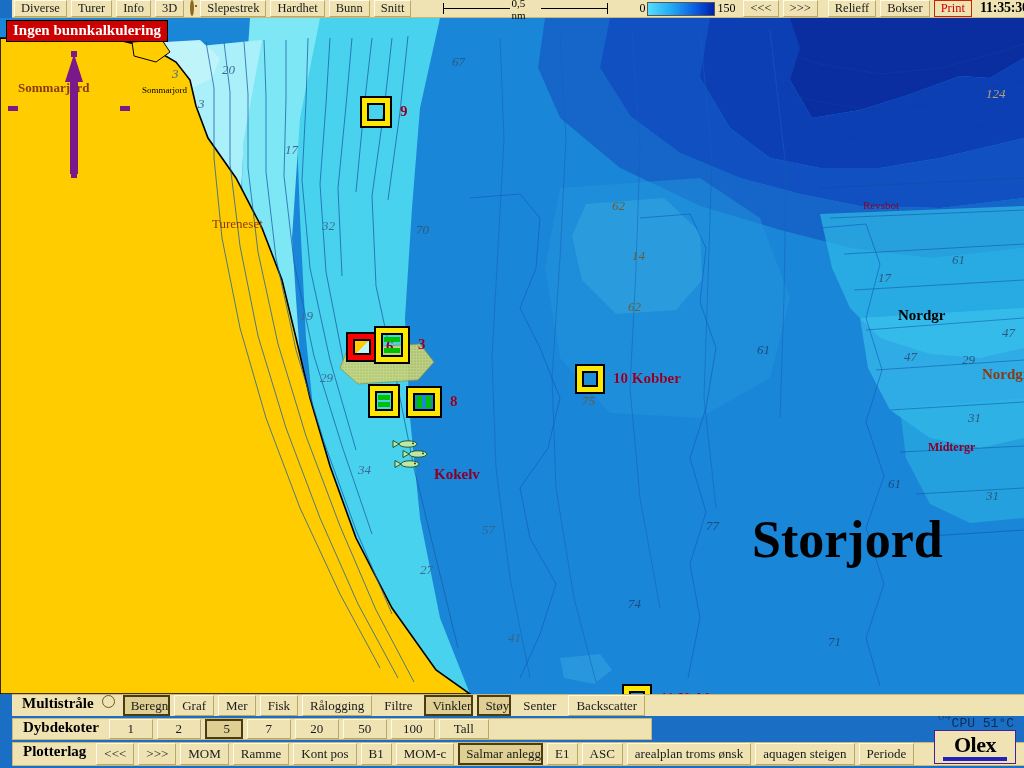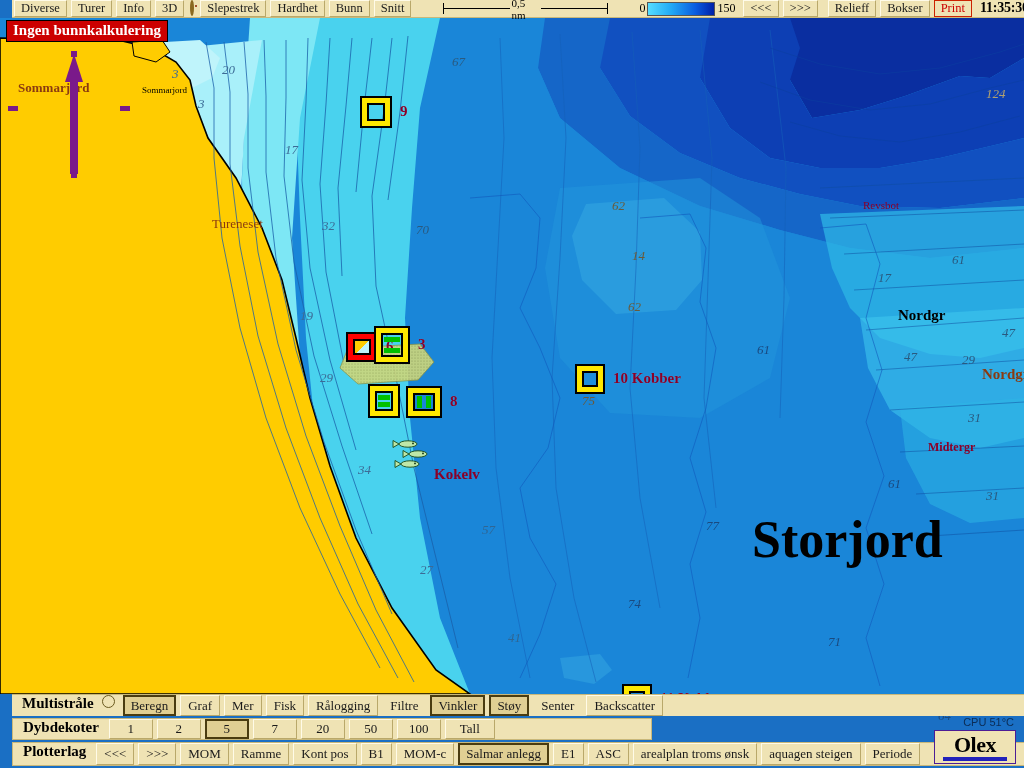--- a/index.html
+++ b/index.html
@@ -40,21 +40,21 @@
     font-size: 13px;
     line-height: 1;
     padding: 2px 7px 3px 7px;
     margin: 0 2px;
     white-space: nowrap;
     cursor: pointer;
   }
   .tb-btn.active {
     background: #e0cf93;
     border: 2px solid #4a3c10;
-    padding: 1px 6px 2px 6px;
+    padding: 1px 0 2px 6px;
   }
   .tb-btn.redtext {
     color: #cc0000;
     border: 1px solid #cc2200;
   }
   .tb-label {
     font-weight: bold;
     font-size: 15px;
     padding: 0 8px 0 10px;
     color: #000;
@@ -184,22 +184,22 @@
     font-family: "Liberation Serif", serif;
     font-style: italic;
     font-size: 13px;
     z-index: 21;
     white-space: nowrap;
   }
   #cpu-temp {
     position: absolute;
     right: 10px;
     top: 716px;
-    font-family: Liberation Sans, sans-serif;
-    font-size: 11px;
+    font-family: Liberation Mono, monospace;
+    font-size: 13px;
     color: #0b2c55;
     z-index: 35;
   }
   #olex-logo {
     position: absolute;
     right: 8px;
     top: 730px;
     width: 80px;
     height: 32px;
     background: #efe3b4;

